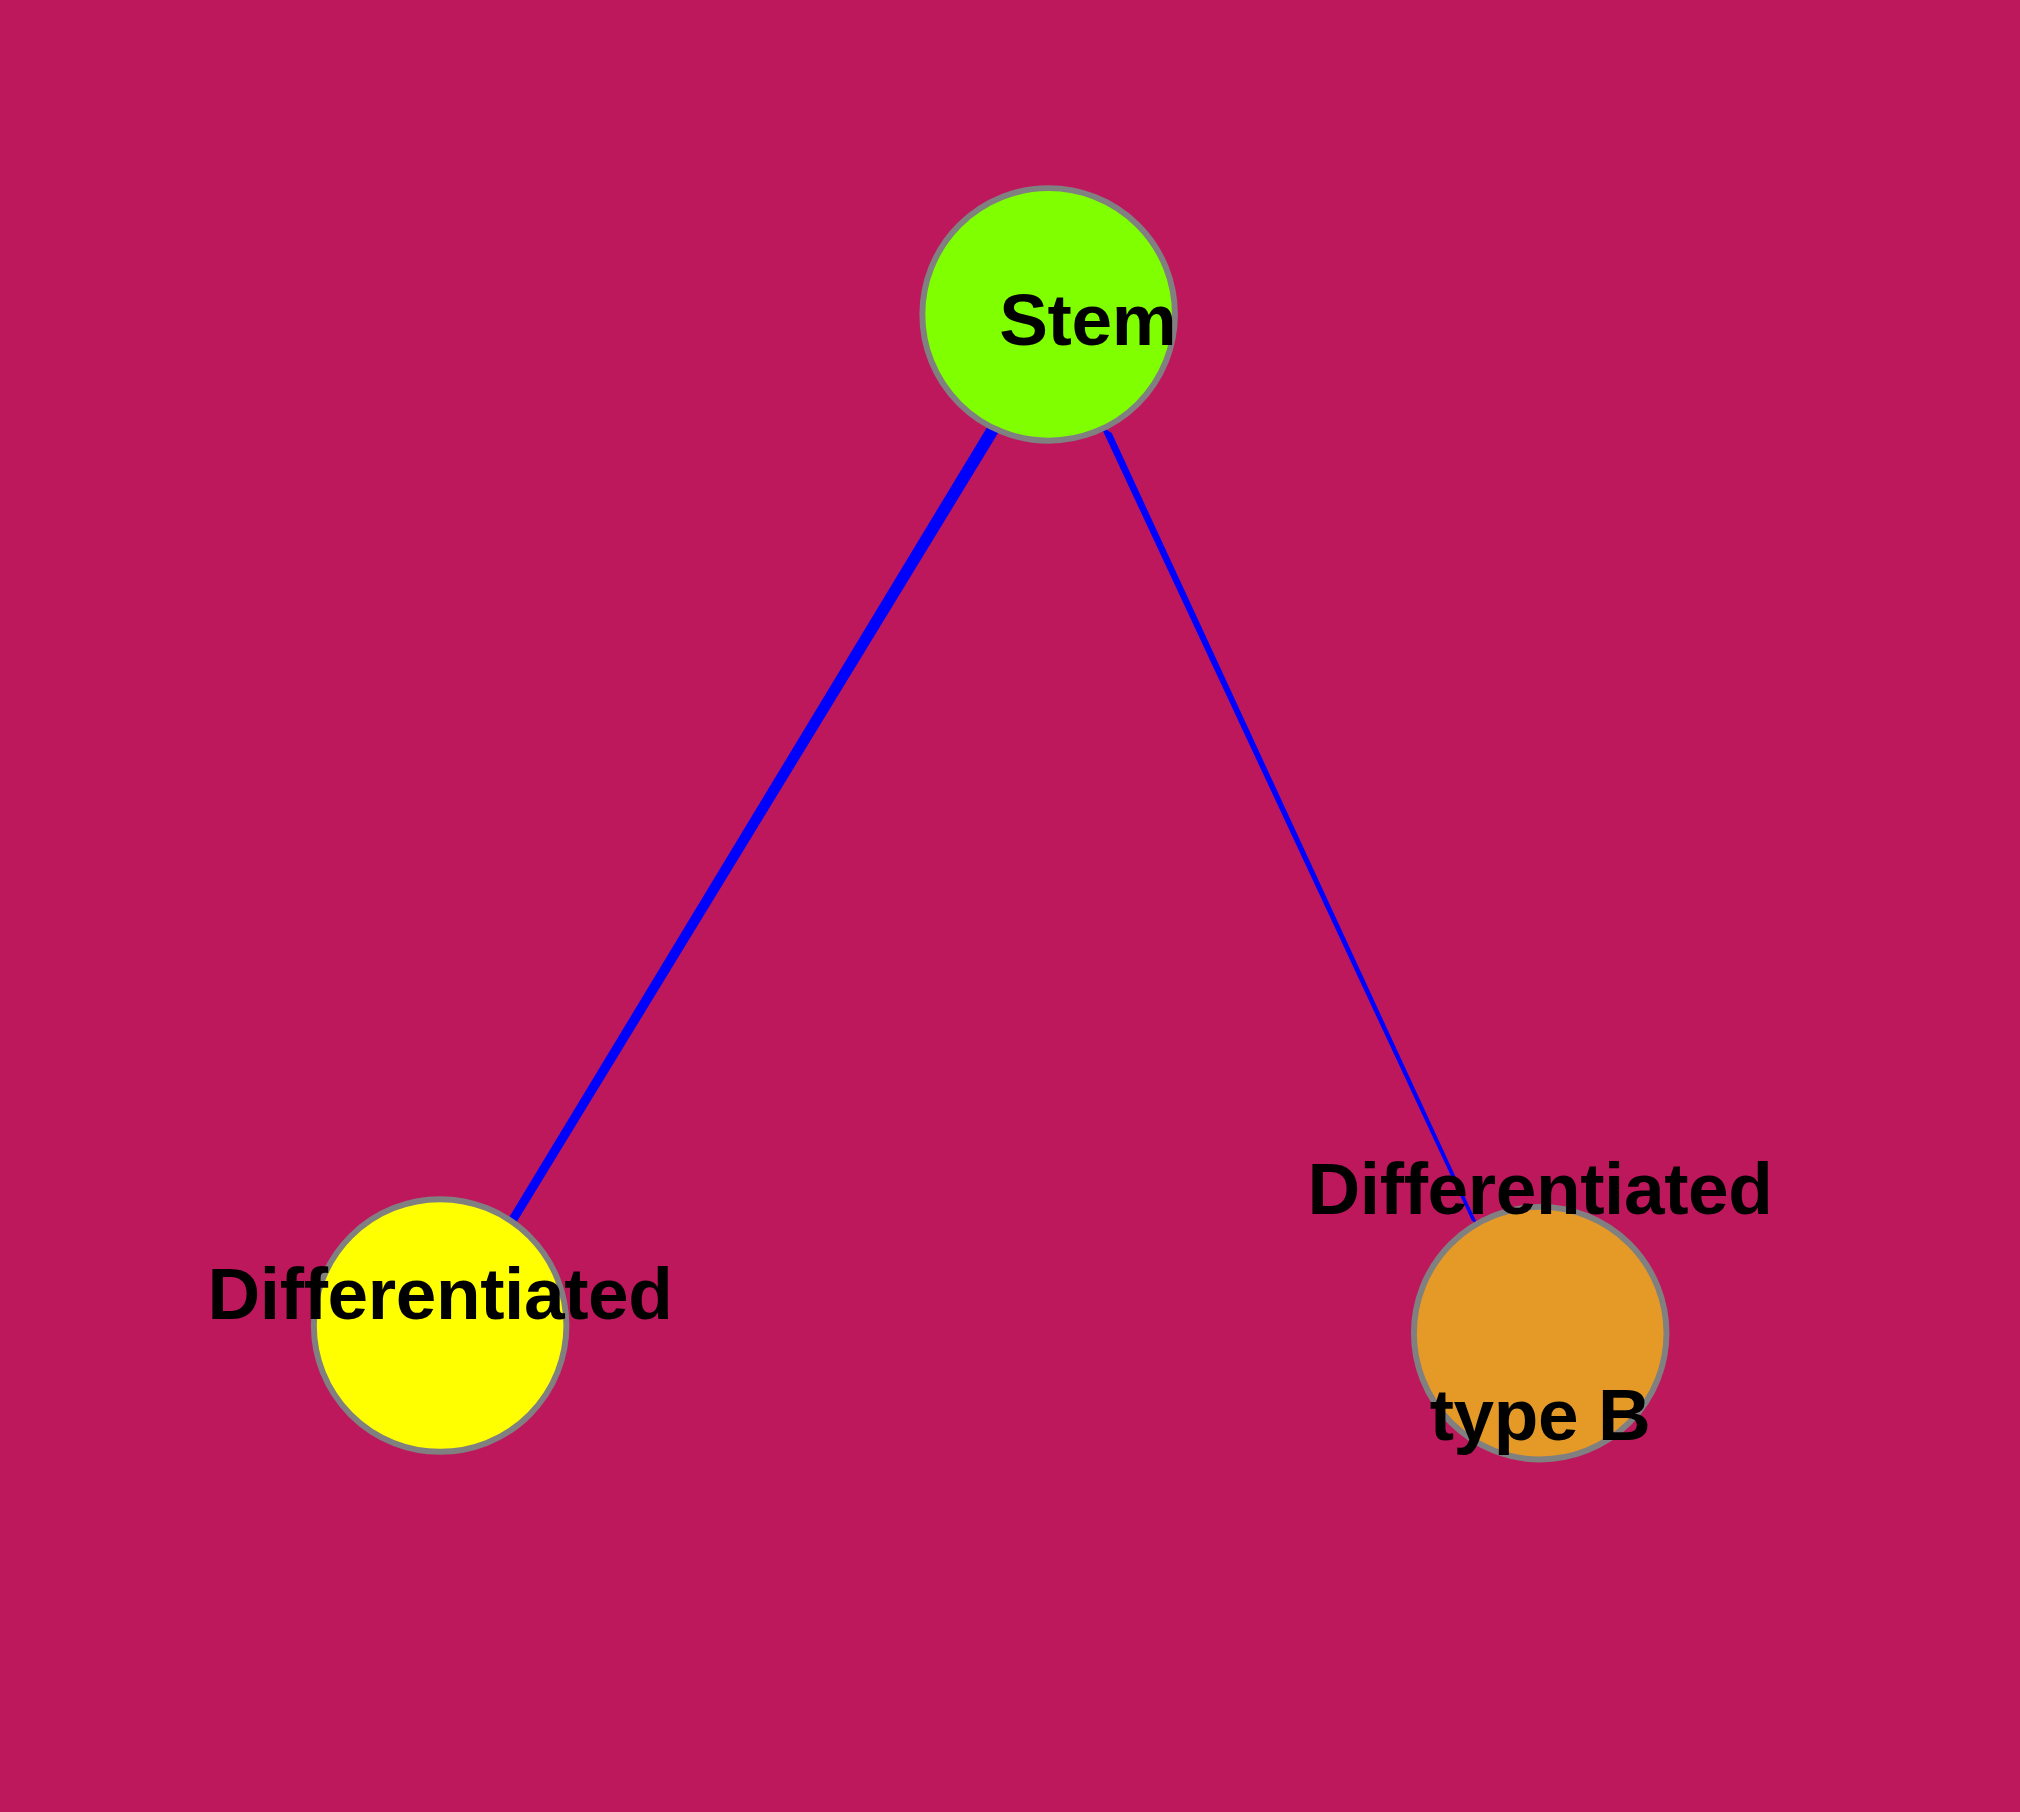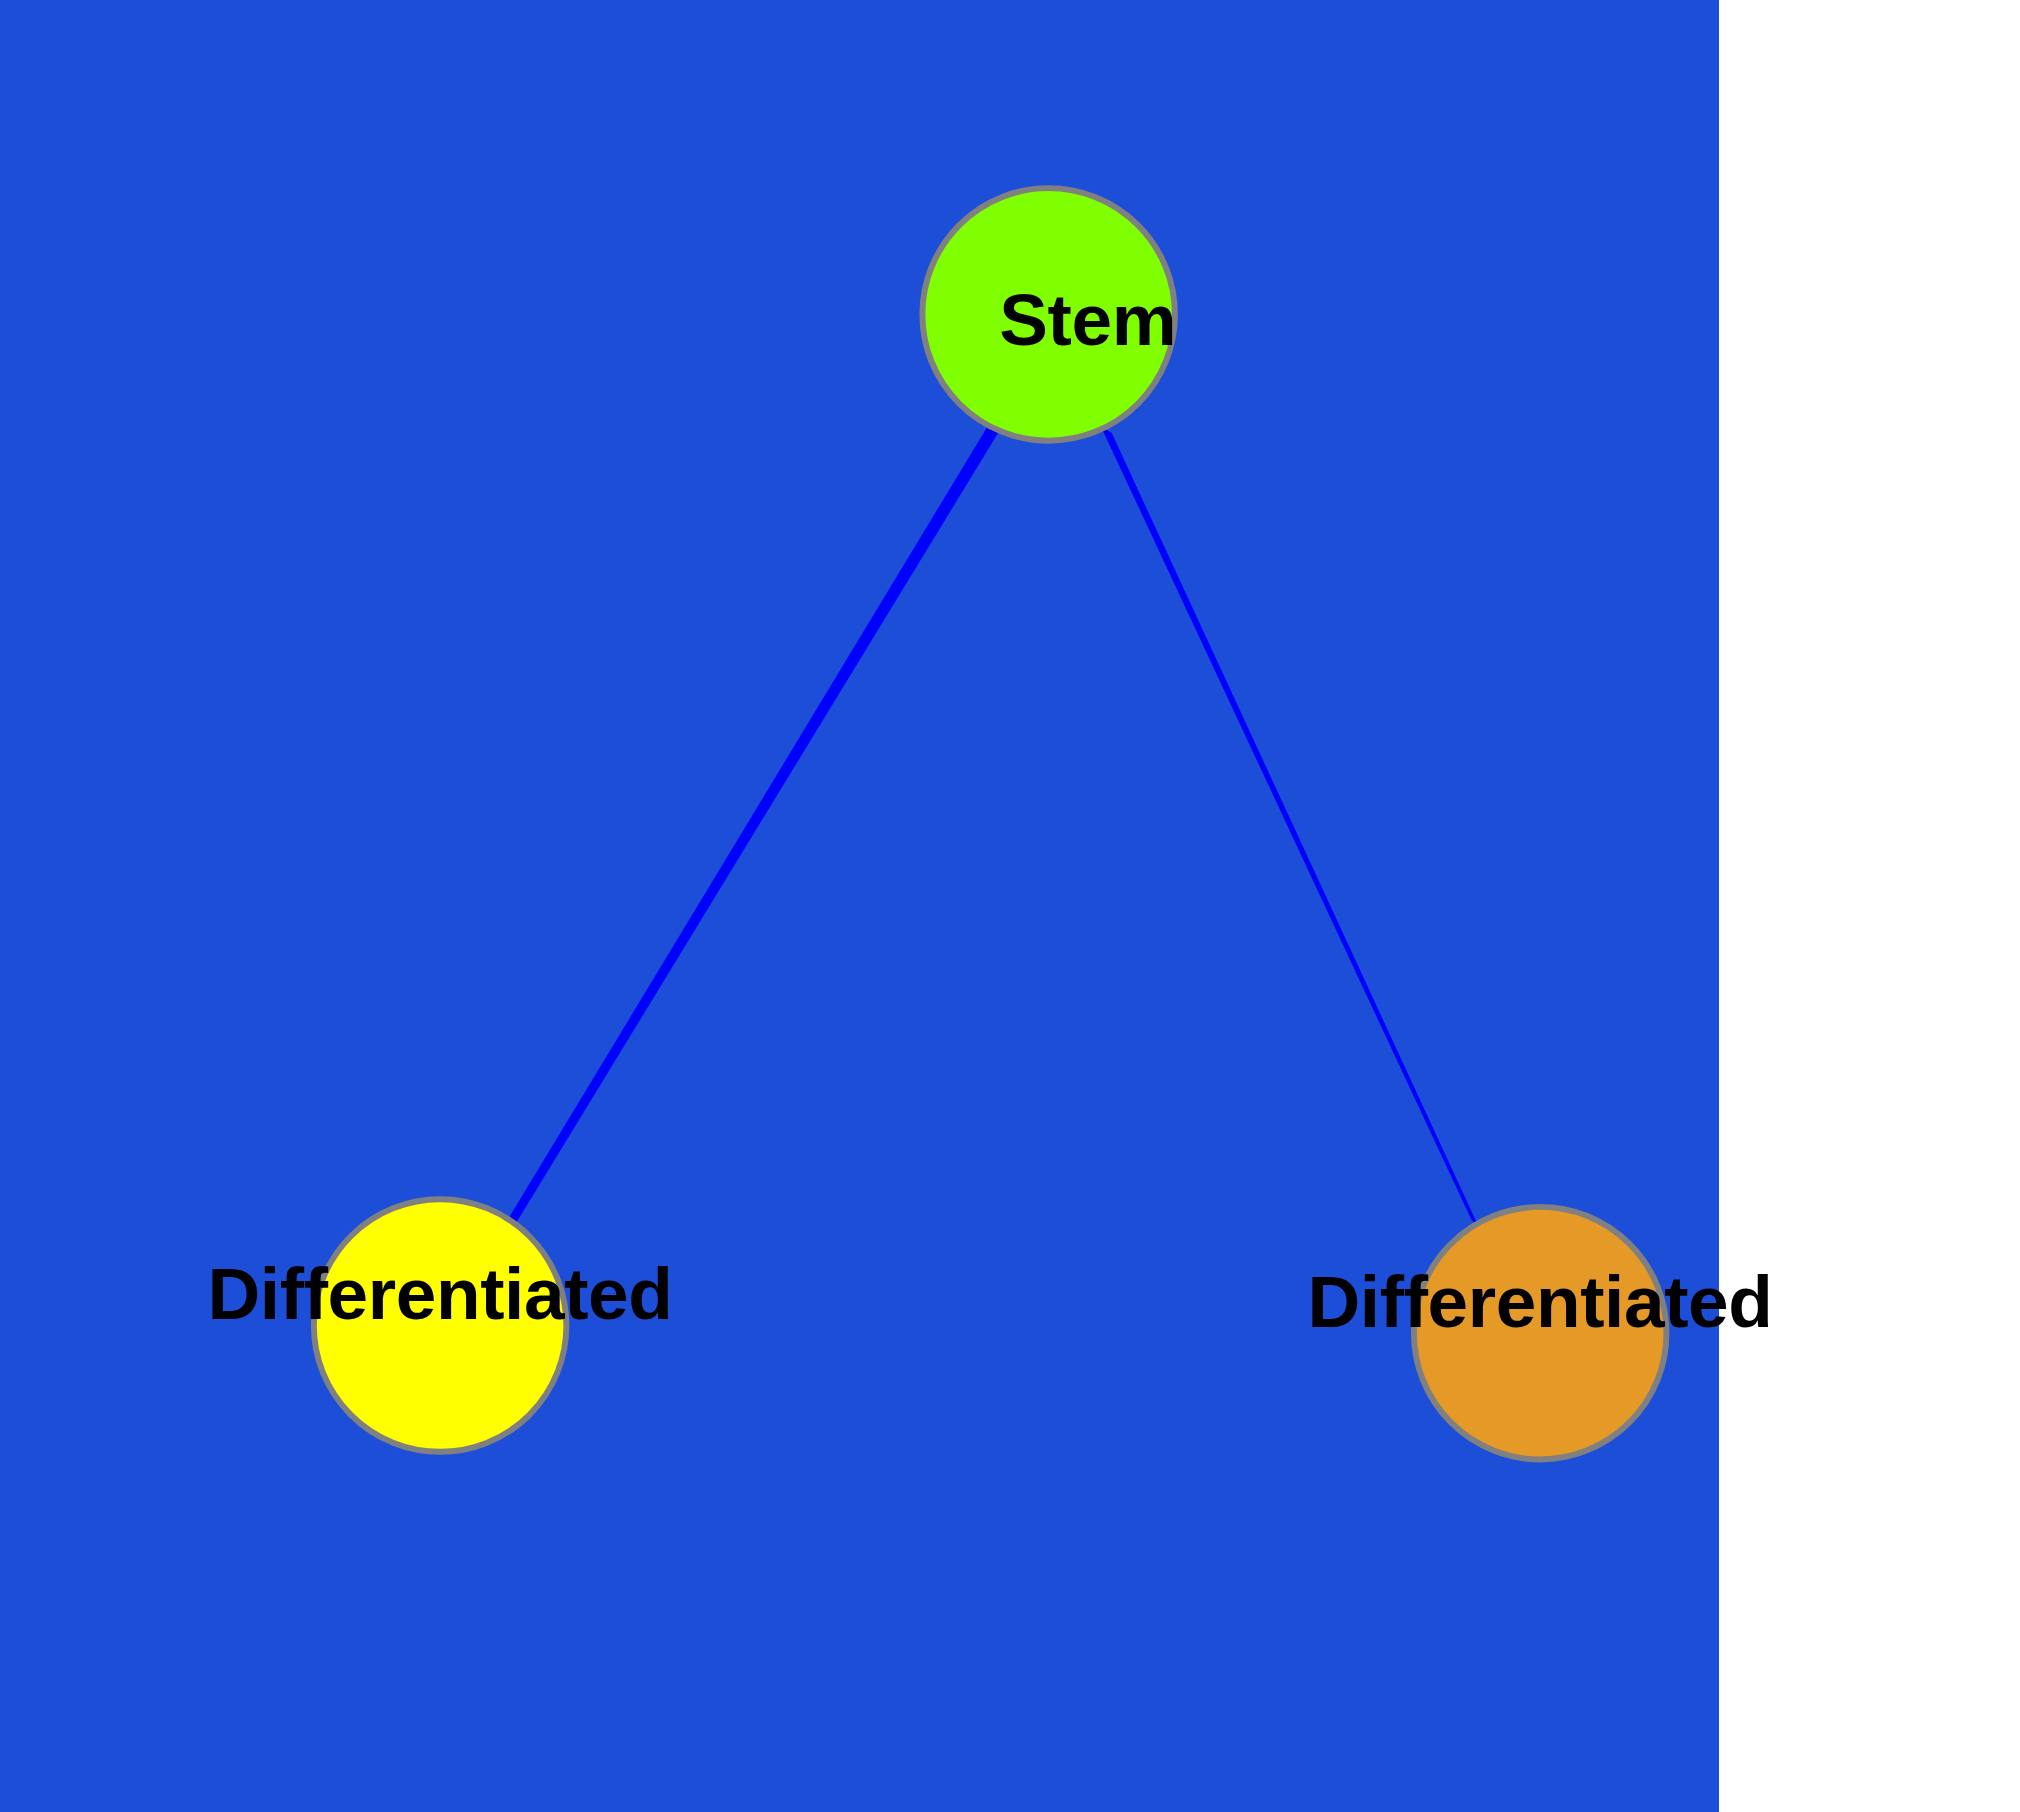--- a/index.html
+++ b/index.html
@@ -7,23 +7,23 @@
     padding: 0;
   }
   body {
     width: 2021px;
     height: 1812px;
     overflow: hidden;
     font-family: "Liberation Sans", sans-serif;
   }
   #canvas {
     position: relative;
-    width: 1719px;
+    width: 2020px;
     height: 1812px;
-    background: #1d4ed8;
+    background: #be185d;
   }
   #graph-svg {
     position: absolute;
     left: 0;
     top: 0;
     width: 2021px;
     height: 1812px;
     display: block;
   }
   .node-label {
@@ -62,16 +62,17 @@
   <div class="node-label" style="left:1048px; top:320px;">
     <span>Stem</span>
   </div>
 
   <div class="node-label" style="left:440px; top:1294px;">
     <div>Differentiated</div>
   </div>
 
   <div class="node-label" style="left:1540px; top:1302px;">
     <div>Differentiated</div>
+    <div>type B</div>
   </div>
 
 </div>
 
 
 </body></html>

